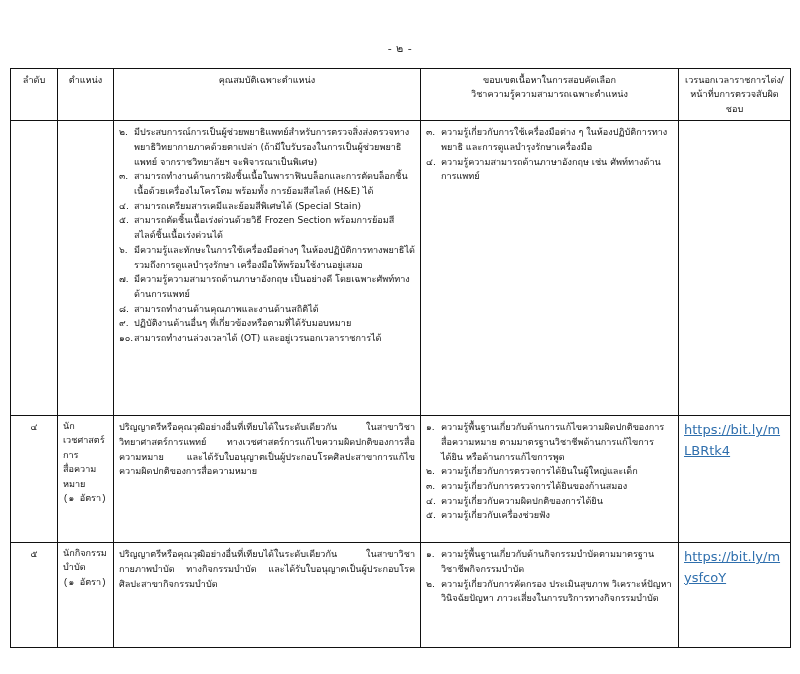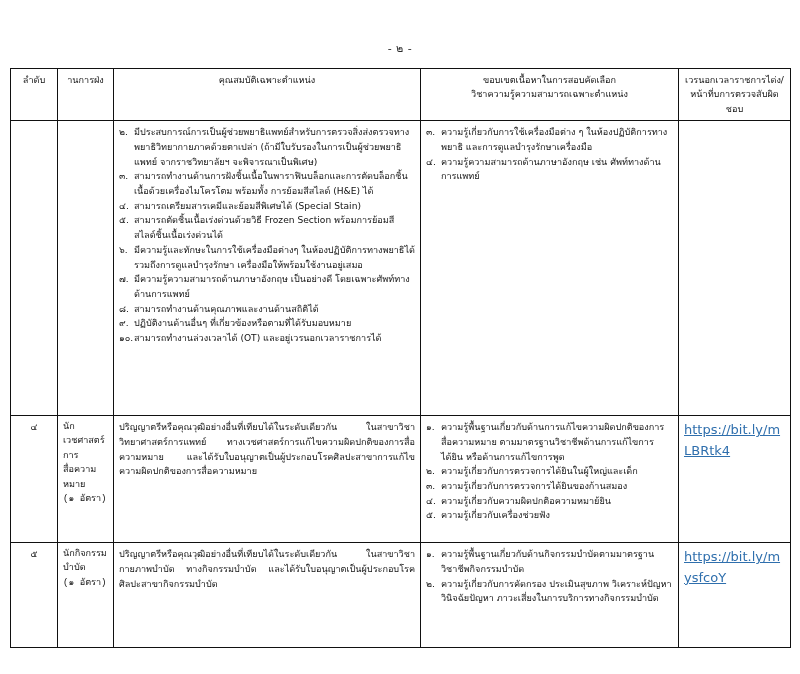--- a/index.html
+++ b/index.html
@@ -146,21 +146,21 @@
     <colgroup>
       <col class="col-seq">
       <col class="col-pos">
       <col class="col-qual">
       <col class="col-scope">
       <col class="col-std">
     </colgroup>
     <thead>
       <tr>
         <th>ลำดับ</th>
-        <th>านการฝ่ง</th>
+        <th>ตำแหน่ง</th>
         <th>คุณสมบัติเฉพาะตำแหน่ง</th>
         <th>
           <div>ขอบเขตเนื้อหาในการสอบคัดเลือก</div>
           <div>วิชาความรู้ความสามารถเฉพาะตำแหน่ง</div>
         </th>
         <th>
           <div>เวรนอกเวลาราชการได่ง/</div>
           <div>หน้าที่บการตรวจสับผิดชอบ</div>
         </th>
       </tr>
@@ -200,21 +200,21 @@
           <div>(๑ อัตรา)</div>
         </td>
         <td class="cell-qual">
           <p class="para"><span>ปริญญาตรีหรือคุณวุฒิอย่างอื่นที่เทียบได้ในระดับเดียวกัน ในสาขาวิชาวิทยาศาสตร์การแพทย์ ทางเวชศาสตร์การแก้ไขความผิดปกติของการสื่อความหมาย </span><span class="bold-inline">และ</span><span>ได้รับใบอนุญาตเป็นผู้ประกอบโรคศิลปะสาขาการแก้ไขความผิดปกติของการสื่อความหมาย</span></p>
         </td>
         <td class="cell-scope">
           <ul class="numlist">
             <li><span class="marker">๑.</span><span>ความรู้พื้นฐานเกี่ยวกับด้านการแก้ไขความผิดปกติของการสื่อความหมาย ตามมาตรฐานวิชาชีพด้านการแก้ไขการได้ยิน หรือด้านการแก้ไขการพูด</span></li>
             <li><span class="marker">๒.</span><span>ความรู้เกี่ยวกับการตรวจการได้ยินในผู้ใหญ่และเด็ก</span></li>
             <li><span class="marker">๓.</span><span>ความรู้เกี่ยวกับการตรวจการได้ยินของก้านสมอง</span></li>
-            <li><span class="marker">๔.</span><span>ความรู้เกี่ยวกับความผิดปกติอความหมาย้ยิน</span></li>
+            <li><span class="marker">๔.</span><span>ความรู้เกี่ยวกับความผิดปกติของการได้ยิน</span></li>
             <li><span class="marker">๕.</span><span>ความรู้เกี่ยวกับเครื่องช่วยฟัง</span></li>
           </ul>
         </td>
         <td class="cell-std">
           <a class="doc-link" href="#">https://bit.ly/mLBRtk4</a>
         </td>
       </tr>
 
       <tr class="row-tall-3">
         <td class="cell-seq">๕</td>

